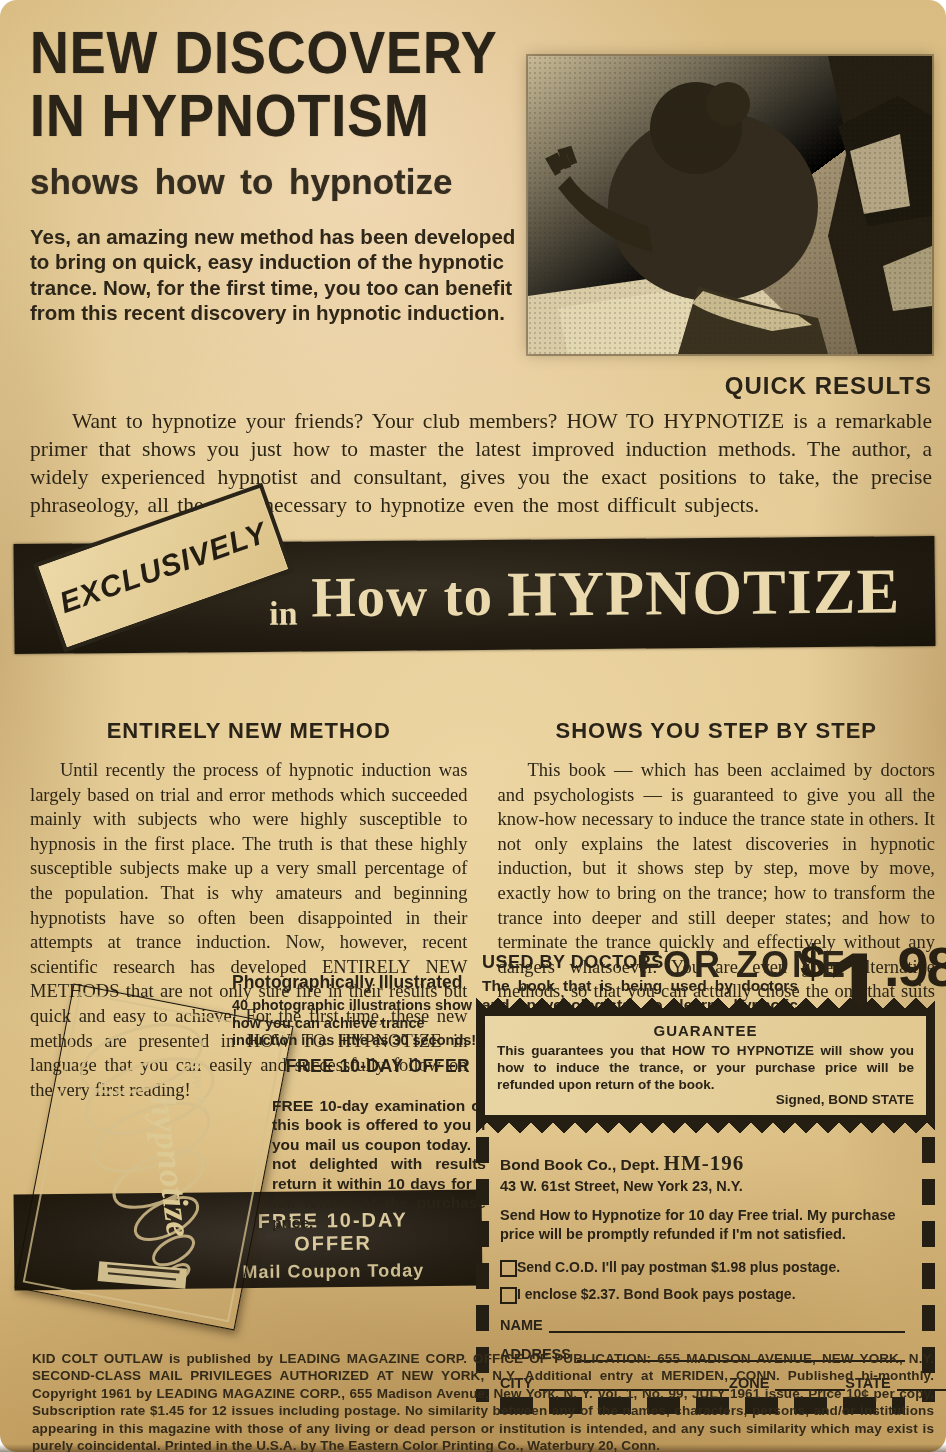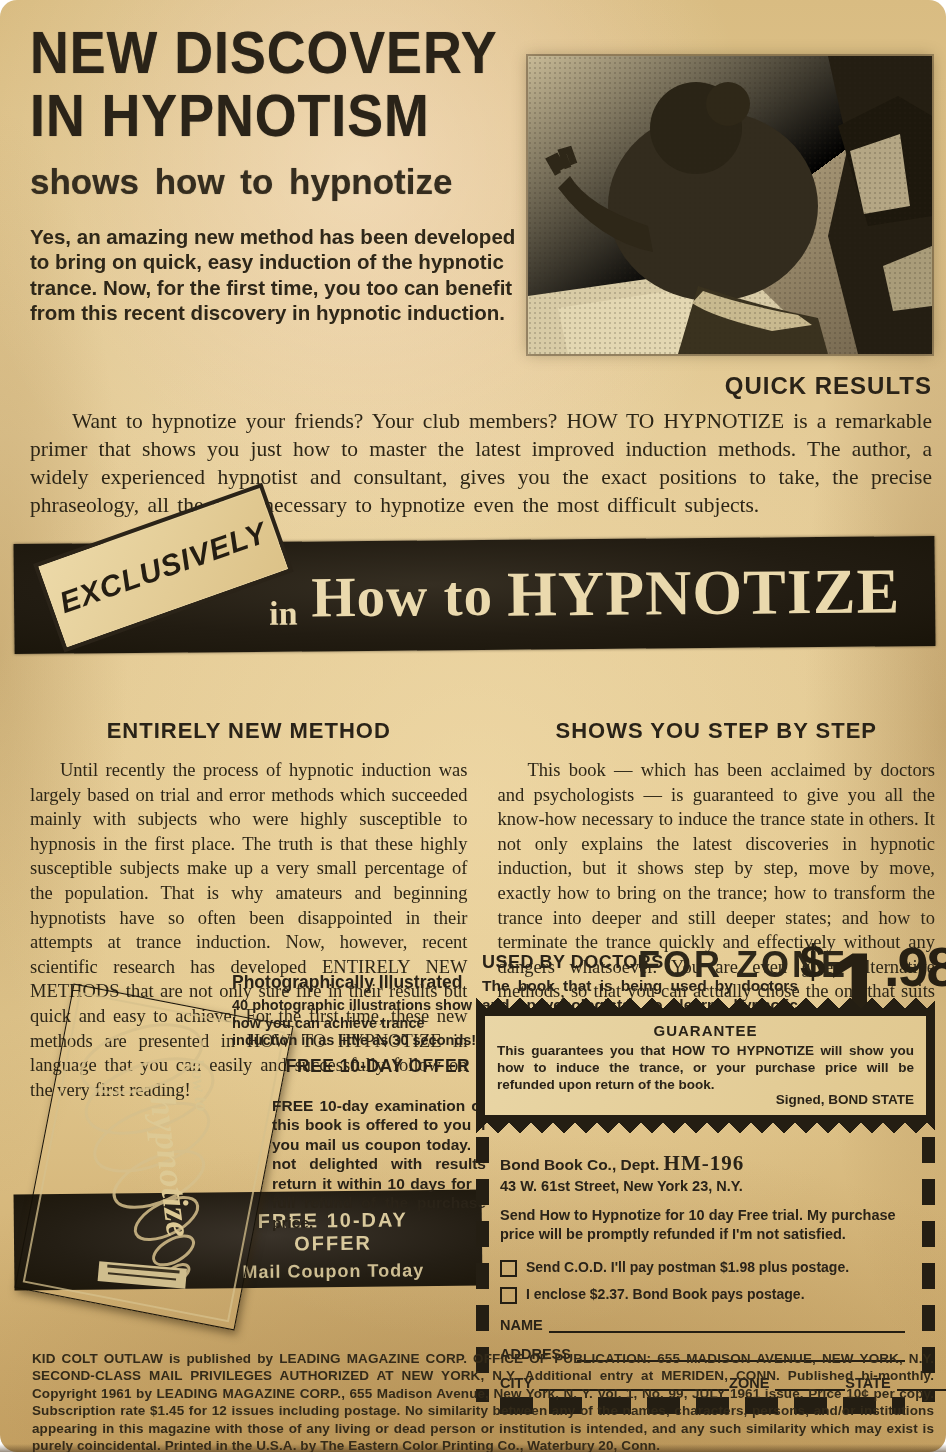--- a/index.html
+++ b/index.html
@@ -105,21 +105,21 @@
   .dash-v{position:absolute;top:0;bottom:16px;width:13px;
     background:repeating-linear-gradient(180deg,#241e13 0 26px,transparent 26px 42px);}
   .dash-l{left:0;}
   .dash-r{right:0;}
   .dash-b{height:17px;margin:6px 0 0 0;
     background:repeating-linear-gradient(90deg,#241e13 0 33px,transparent 33px 49px);}
   .c-company{font-size:15.5px;font-weight:800;}
   .c-dept{font-family:"Liberation Serif",serif;font-size:21px;font-weight:700;letter-spacing:1px;}
   .c-addr{font-size:14.5px;font-weight:800;margin-top:2px;}
   .c-offer{font-size:14.5px;font-weight:700;line-height:1.35;margin-top:12px;}
-  .c-opt{display:flex;align-items:flex-start;gap:9px;margin-top:9px;font-size:14px;font-weight:700;}
+  .c-opt{display:flex;align-items:flex-start;margin-top:9px;font-size:14px;font-weight:700;}
   .c-opt:first-of-type{margin-top:14px;}
   .cbox{width:13px;height:13px;border:2px solid #241e13;flex:0 0 auto;margin-top:1px;background:transparent;}
   .fieldrow{display:flex;align-items:flex-end;margin-top:13px;font-size:14.5px;font-weight:800;}
   .fline{flex:1 1 auto;border-bottom:2.5px solid #241e13;height:14px;margin-left:6px;}
   .fline.short{flex:0 0 70px;}
   .fl-city{flex:0 0 190px;}
   .gap{width:14px;}
   
   .footer{position:absolute;left:32px;top:1336px;width:902px;font-size:13.5px;font-weight:700;
     line-height:1.3;text-align:justify;color:#332a19;letter-spacing:.1px;}

